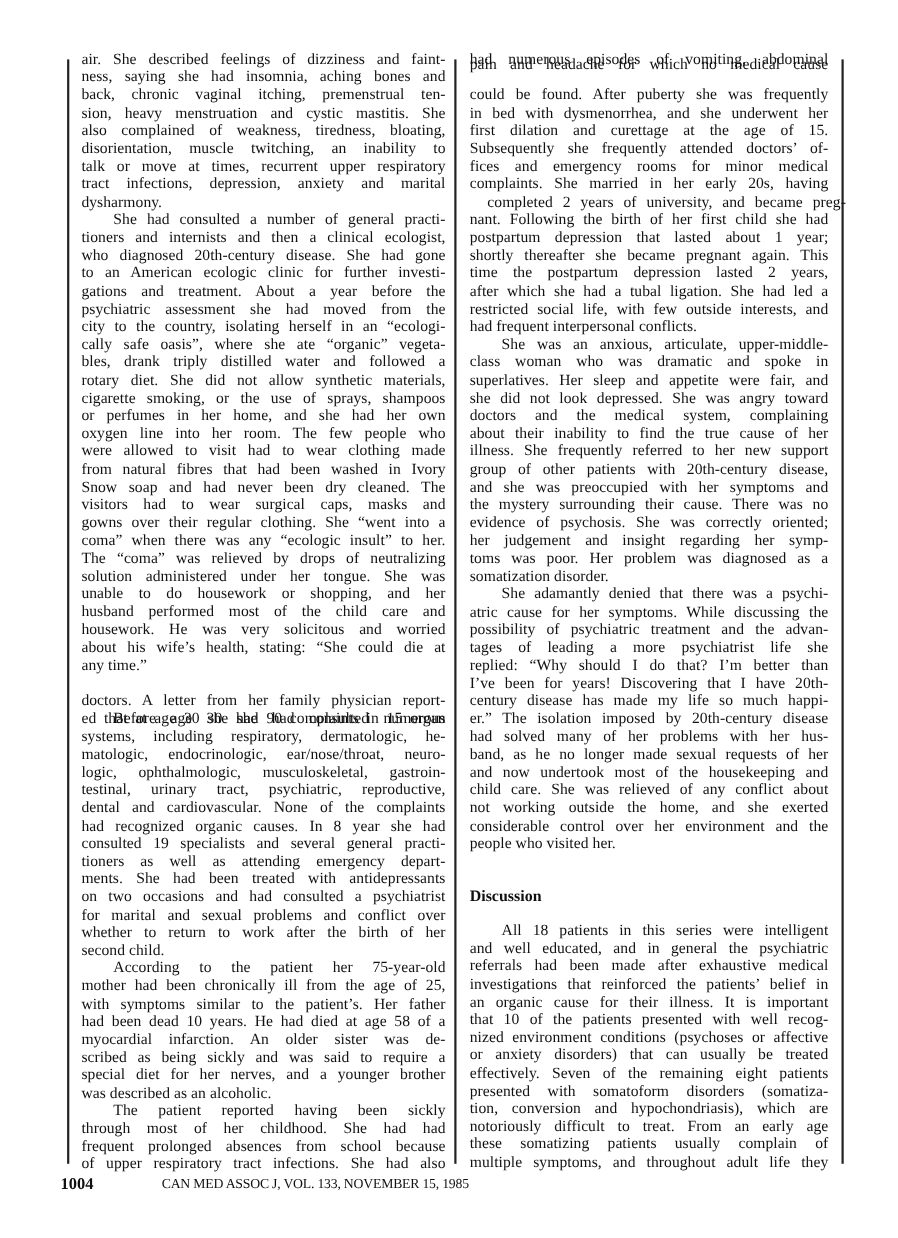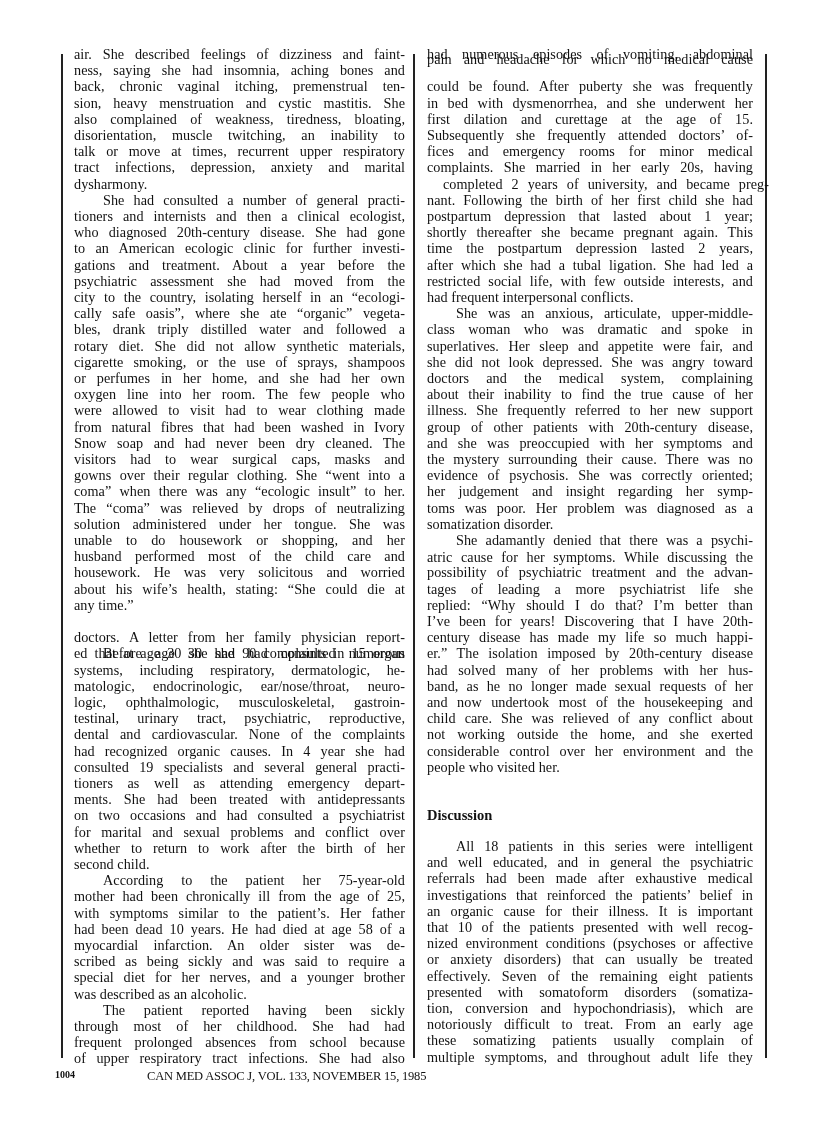--- a/index.html
+++ b/index.html
@@ -5,21 +5,21 @@
   html, body { margin: 0; padding: 0; background: #ffffff; }
   body { width: 816px; height: 1125px; position: relative; overflow: hidden;
          font-family: "DejaVu Serif", "Liberation Serif", serif; color: #111; }
   .vline { position: absolute; width: 2px; background: #222; }
   .col { position: absolute; }
   .line { position: absolute; left: 0; white-space: nowrap; font-size: 14.2px; line-height: 16px;
           font-family: "Liberation Serif", "DejaVu Serif", serif; letter-spacing: 0.05px; }
   .line.just { text-align: justify; text-align-last: justify; }
   .heading { position: absolute; font-family: "Liberation Serif", serif; font-weight: bold; font-size: 14.5px; }
   .footer { position: absolute; top: 1069px; font-family: "Liberation Serif", serif; font-size: 12.5px; }
-  .footer .pg { position: absolute; left: 0; font-weight: bold; font-size: 10px; }
+  .footer .pg { position: absolute; left: 0; font-weight: bold; font-size: 15px; }
   .footer .cite { position: absolute; left: 92px; white-space: nowrap; letter-spacing: -0.2px; }
 </style>
 </head>
 <body>
 
 <div class="vline" style="left:61px; top:54px; height:1004px;"></div>
 <div class="vline" style="left:413px; top:54px; height:1004px;"></div>
 <div class="vline" style="left:765px; top:54px; height:1004px;"></div>
 
 <div class="col" id="left-col" style="left:74px; top:46px; width:331px;">
@@ -59,21 +59,21 @@
     <div class="line just" style="top: 534.6px; left: 0px; width: 331px;">about his wife’s health, stating: “She could die at</div>
     <div class="line" style="top: 550.8px; left: 0px; width: 331px;">any time.”</div>
     <div class="line just" style="top: 567px; left: 29px; width: 302px; margin-top: 32px;">Before age 30 she had consulted numerous</div>
     <div class="line just" style="top: 583.2px; left: 0px; width: 331px;">doctors. A letter from her family physician report-</div>
     <div class="line just" style="top: 599.4px; left: 0px; width: 331px;">ed that at age 30 she had 90 complaints in 15 organ</div>
     <div class="line just" style="top: 615.6px; left: 0px; width: 331px;">systems, including respiratory, dermatologic, he-</div>
     <div class="line just" style="top: 631.8px; left: 0px; width: 331px;">matologic, endocrinologic, ear/nose/throat, neuro-</div>
     <div class="line just" style="top: 648px; left: 0px; width: 331px;">logic, ophthalmologic, musculoskeletal, gastroin-</div>
     <div class="line just" style="top: 664.2px; left: 0px; width: 331px;">testinal, urinary tract, psychiatric, reproductive,</div>
     <div class="line just" style="top: 680.4px; left: 0px; width: 331px;">dental and cardiovascular. None of the complaints</div>
-    <div class="line just" style="top: 696.6px; left: 0px; width: 331px;">had recognized organic causes. In 4 year she had</div>
+    <div class="line just" style="top: 696.6px; left: 0px; width: 331px;">had recognized organic causes. In 8 year she had</div>
     <div class="line just" style="top: 712.8px; left: 0px; width: 331px;">consulted 19 specialists and several general practi-</div>
     <div class="line just" style="top: 729px; left: 0px; width: 331px;">tioners as well as attending emergency depart-</div>
     <div class="line just" style="top: 745.2px; left: 0px; width: 331px;">ments. She had been treated with antidepressants</div>
     <div class="line just" style="top: 761.4px; left: 0px; width: 331px;">on two occasions and had consulted a psychiatrist</div>
     <div class="line just" style="top: 777.6px; left: 0px; width: 331px;">for marital and sexual problems and conflict over</div>
     <div class="line just" style="top: 793.8px; left: 0px; width: 331px;">whether to return to work after the birth of her</div>
     <div class="line" style="top: 810px; left: 0px; width: 331px;">second child.</div>
     <div class="line just" style="top: 826.2px; left: 29px; width: 302px;">According to the patient her 75-year-old</div>
     <div class="line just" style="top: 842.4px; left: 0px; width: 331px;">mother had been chronically ill from the age of 25,</div>
     <div class="line just" style="top: 858.6px; left: 0px; width: 331px;">with symptoms similar to the patient’s. Her father</div>

